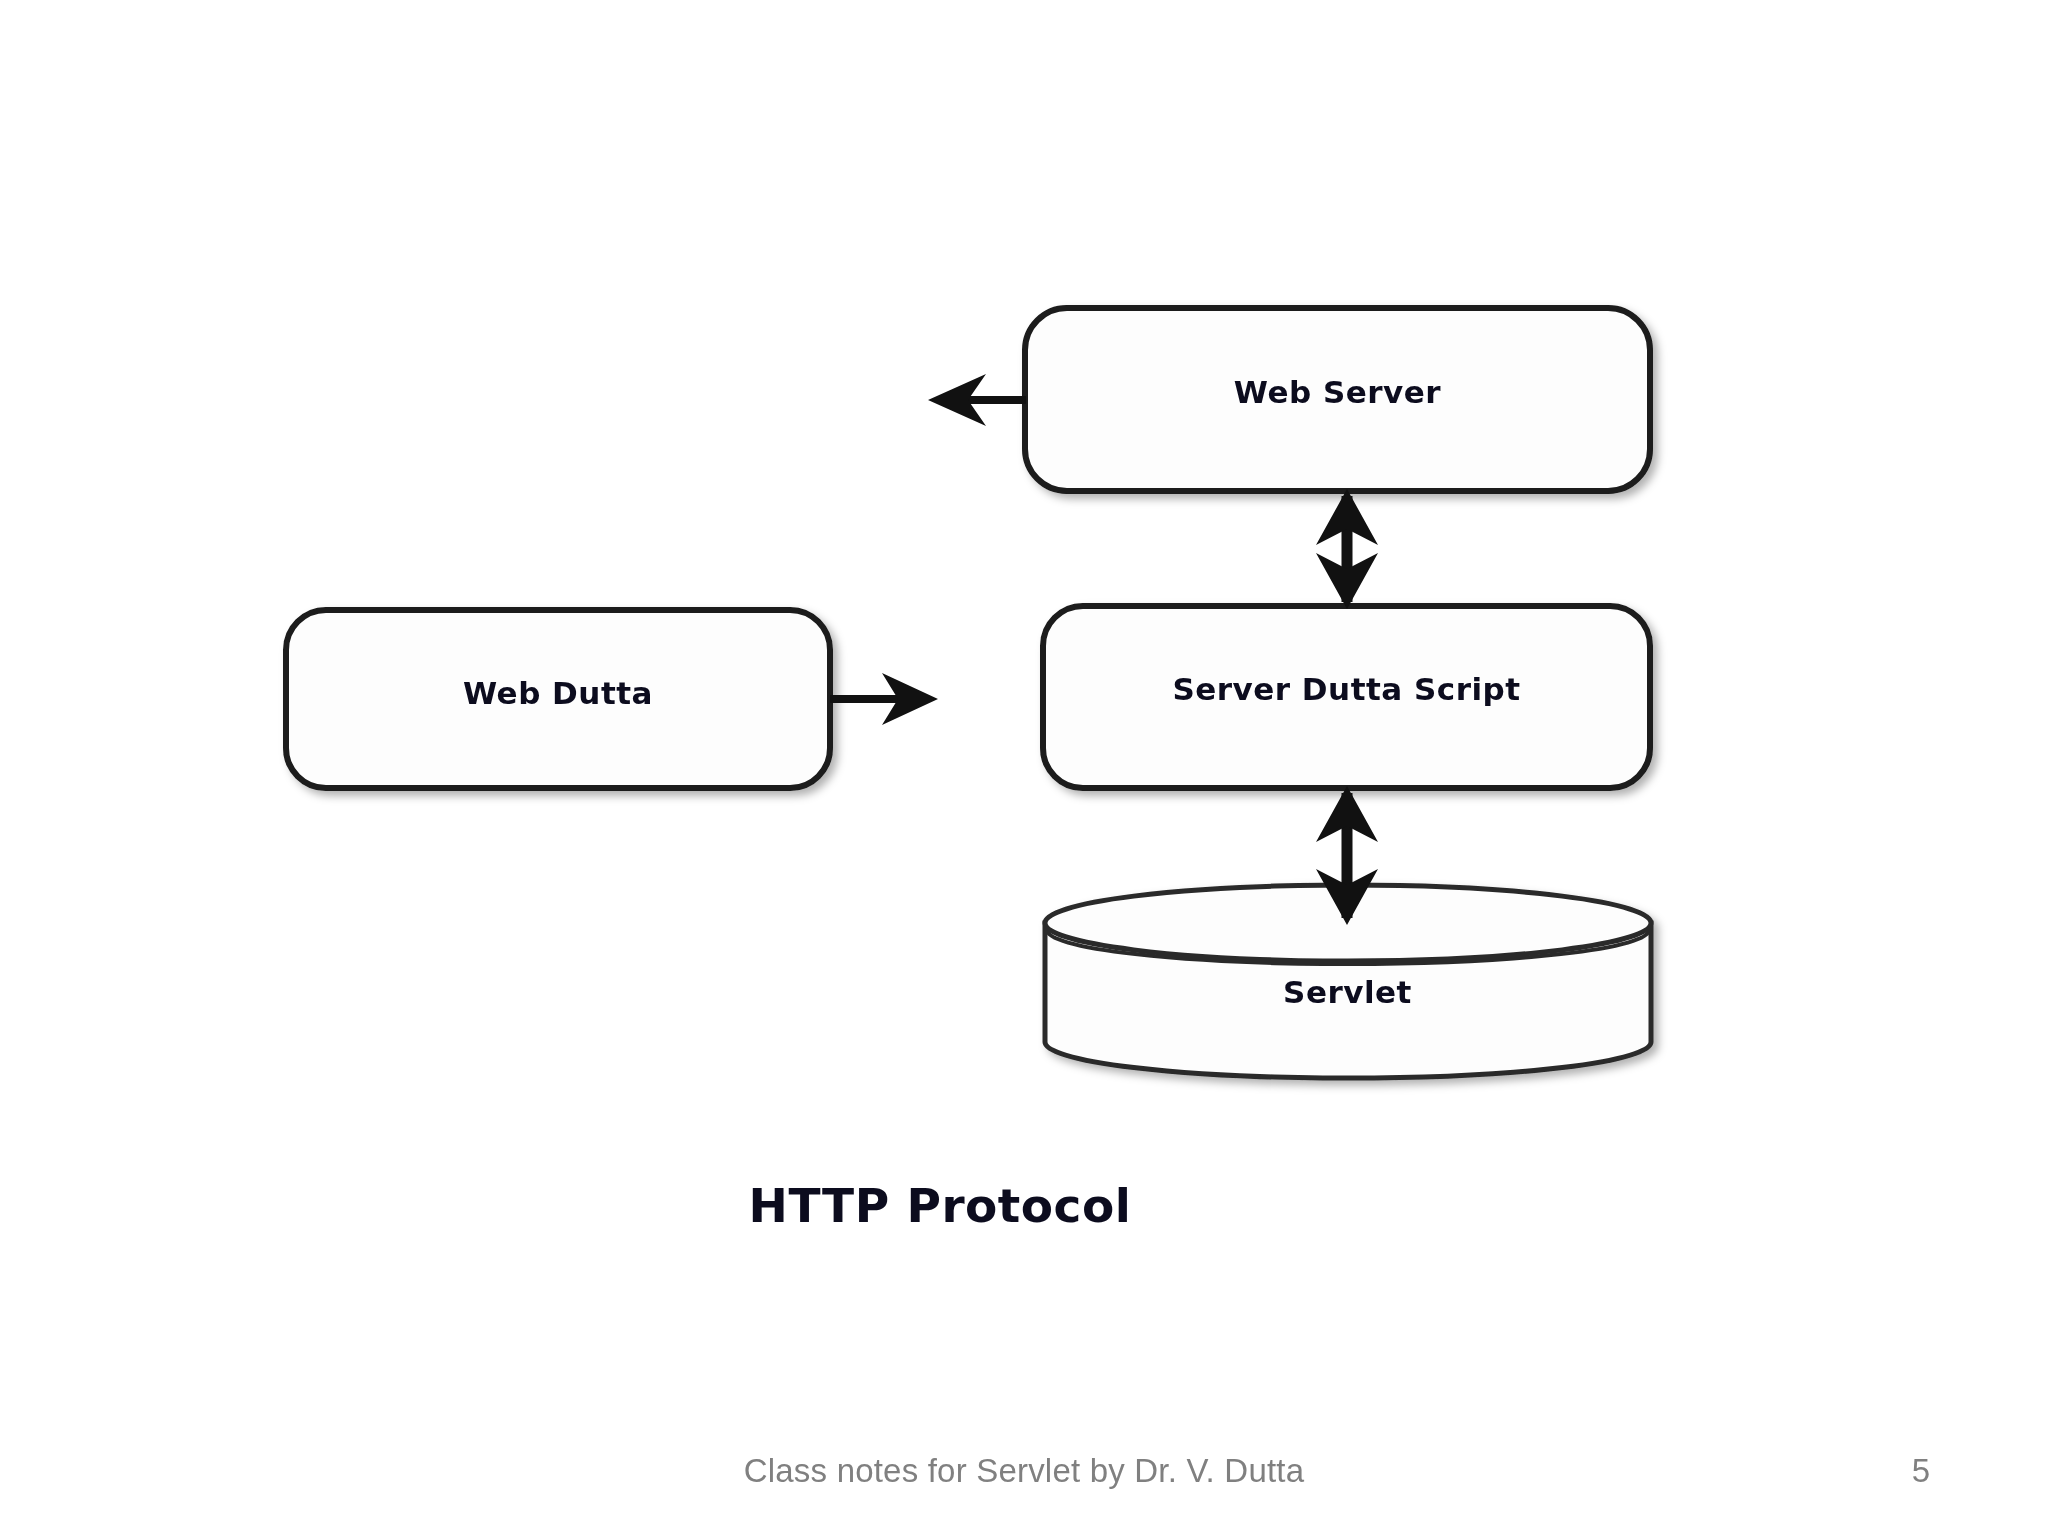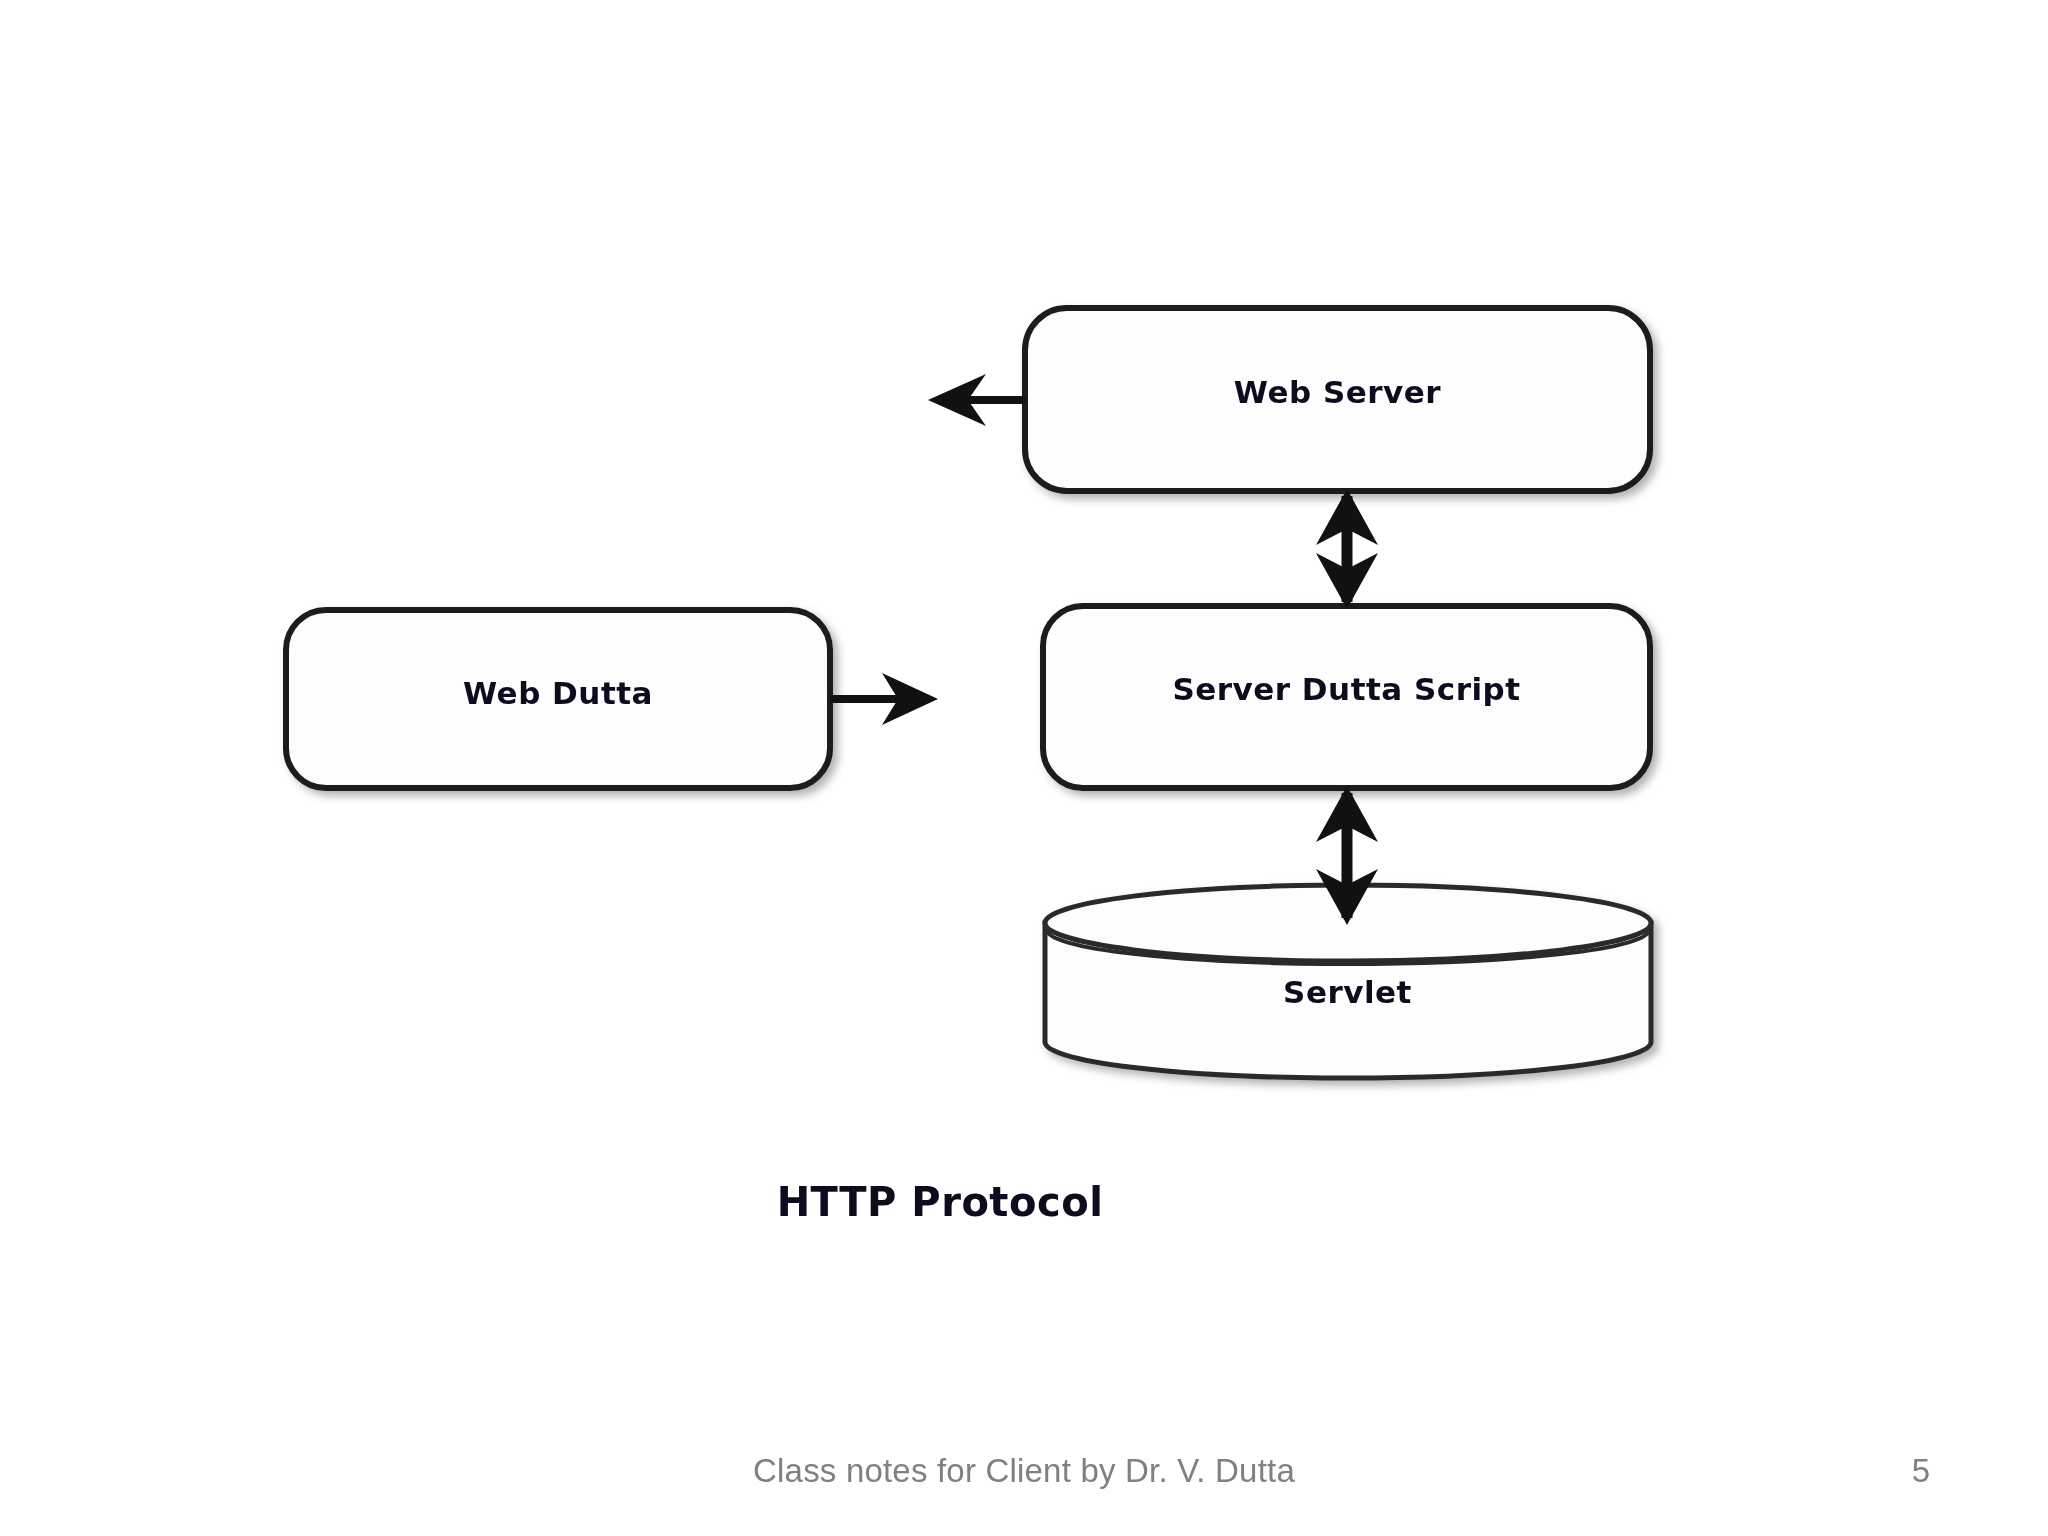--- a/index.html
+++ b/index.html
@@ -70,21 +70,21 @@
   }
   #label-database {
     left: 1045px;
     top: 977px;
     width: 605px;
   }
   #label-http-protocol {
     left: 640px;
     top: 1182px;
     width: 600px;
-    font-size: 40px;
+    font-size: 47px;
   }
 
   
   #caption {
     position: absolute;
     left: 196px;
     top: 1354px;
     width: 1700px;
     font-family: "Liberation Sans", sans-serif;
     font-size: 47px;
@@ -192,17 +192,17 @@
 
     <div class="node-label box-label" id="label-server-side-script">Server Dutta Script</div>
 
     <div class="node-label box-label" id="label-database">Servlet</div>
 
     <div class="node-label" id="label-http-protocol">HTTP Protocol</div>
   </div>
 
 
   <div id="footer">
-    <div id="footer-note">Class notes for Client by Dr. V. Dutta</div>
+    <div id="footer-note">Class notes for Servlet by Dr. V. Dutta</div>
     <div id="footer-page-number">5</div>
   </div>
 
 </div>
 
 </body></html>

